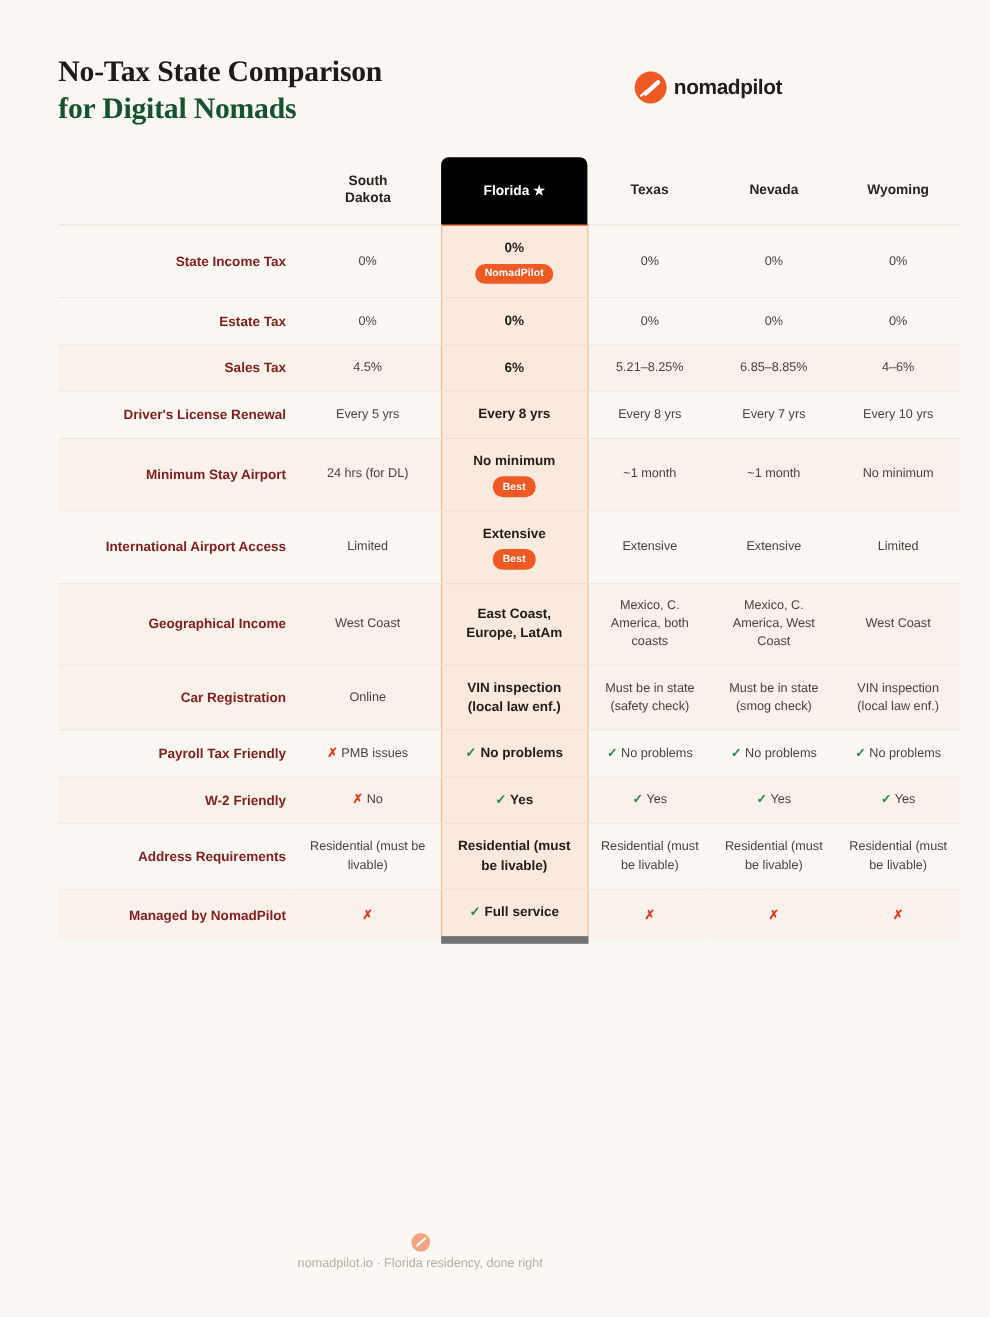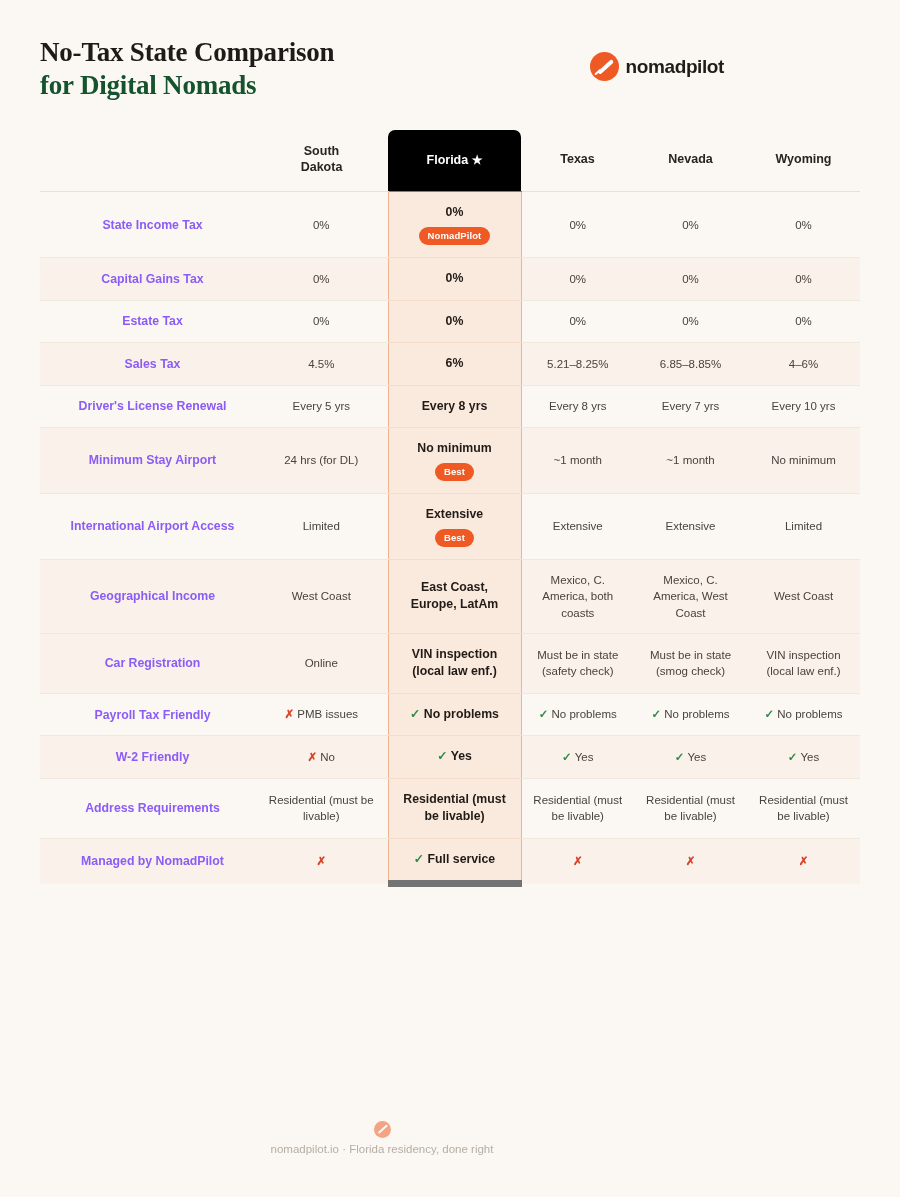--- a/index.html
+++ b/index.html
@@ -2,21 +2,21 @@
 <html><head>
 <meta charset="utf-8">
 <style>
   * { margin:0; padding:0; box-sizing:border-box; }
   html,body {
     width:900px; height:1197px;
     background:#fbf8f3;
     font-family:"Liberation Sans", sans-serif;
     -webkit-font-smoothing:antialiased;
   }
-  .page { position:relative; width:764px; height:1197px; padding:0; }
+  .page { position:relative; width:764px; height:1197px; padding:13px; }
 
   
   .header {
     display:flex; align-items:flex-start; justify-content:space-between;
     padding:36px 40px 0 40px;
   }
   .titles { font-family:"Liberation Serif", serif; }
   .title-1 {
     font-size:27px; font-weight:bold; color:#1f1a17;
     letter-spacing:-0.2px; line-height:1.22;
@@ -73,21 +73,21 @@
     padding-top:16px;
   }
 
   tbody td {
     font-size:11.5px; color:#4a423c; text-align:center;
     padding:12px 8px; vertical-align:middle; line-height:1.42;
     border-bottom:1px solid #efe8dd;
   }
   tbody tr:last-child td { border-bottom:none; }
   tbody td.lbl {
-    text-align:center; font-size:12.3px; font-weight:bold; color:#8b5cf6;
+    text-align:right; font-size:12.3px; font-weight:bold; color:#7f1d1d;
     padding-left:18px; line-height:1.32;
   }
   tbody td.hl {
     background:#faeade;
     font-weight:bold; color:#211b17; font-size:12.3px;
     border-left:1px solid #f2b292; border-right:1px solid #f2b292;
     border-bottom:1px solid #f6dccb;
   }
   tbody tr:last-child td.hl { border-bottom:7px solid #737373; }
 
@@ -165,28 +165,20 @@
       </thead>
       <tbody id="tbody">
           <tr>
             <td class="lbl">State Income Tax</td>
             <td><span>0%</span></td>
             <td class="hl"><span>0%</span><div><span class="badge">NomadPilot</span></div></td>
             <td><span>0%</span></td>
             <td><span>0%</span></td>
             <td><span>0%</span></td>
           </tr>
-          <tr class="alt">
-            <td class="lbl">Capital Gains Tax</td>
-            <td><span>0%</span></td>
-            <td class="hl"><span>0%</span></td>
-            <td><span>0%</span></td>
-            <td><span>0%</span></td>
-            <td><span>0%</span></td>
-          </tr>
           <tr>
             <td class="lbl">Estate Tax</td>
             <td><span>0%</span></td>
             <td class="hl"><span>0%</span></td>
             <td><span>0%</span></td>
             <td><span>0%</span></td>
             <td><span>0%</span></td>
           </tr>
           <tr class="alt">
             <td class="lbl">Sales Tax</td>

